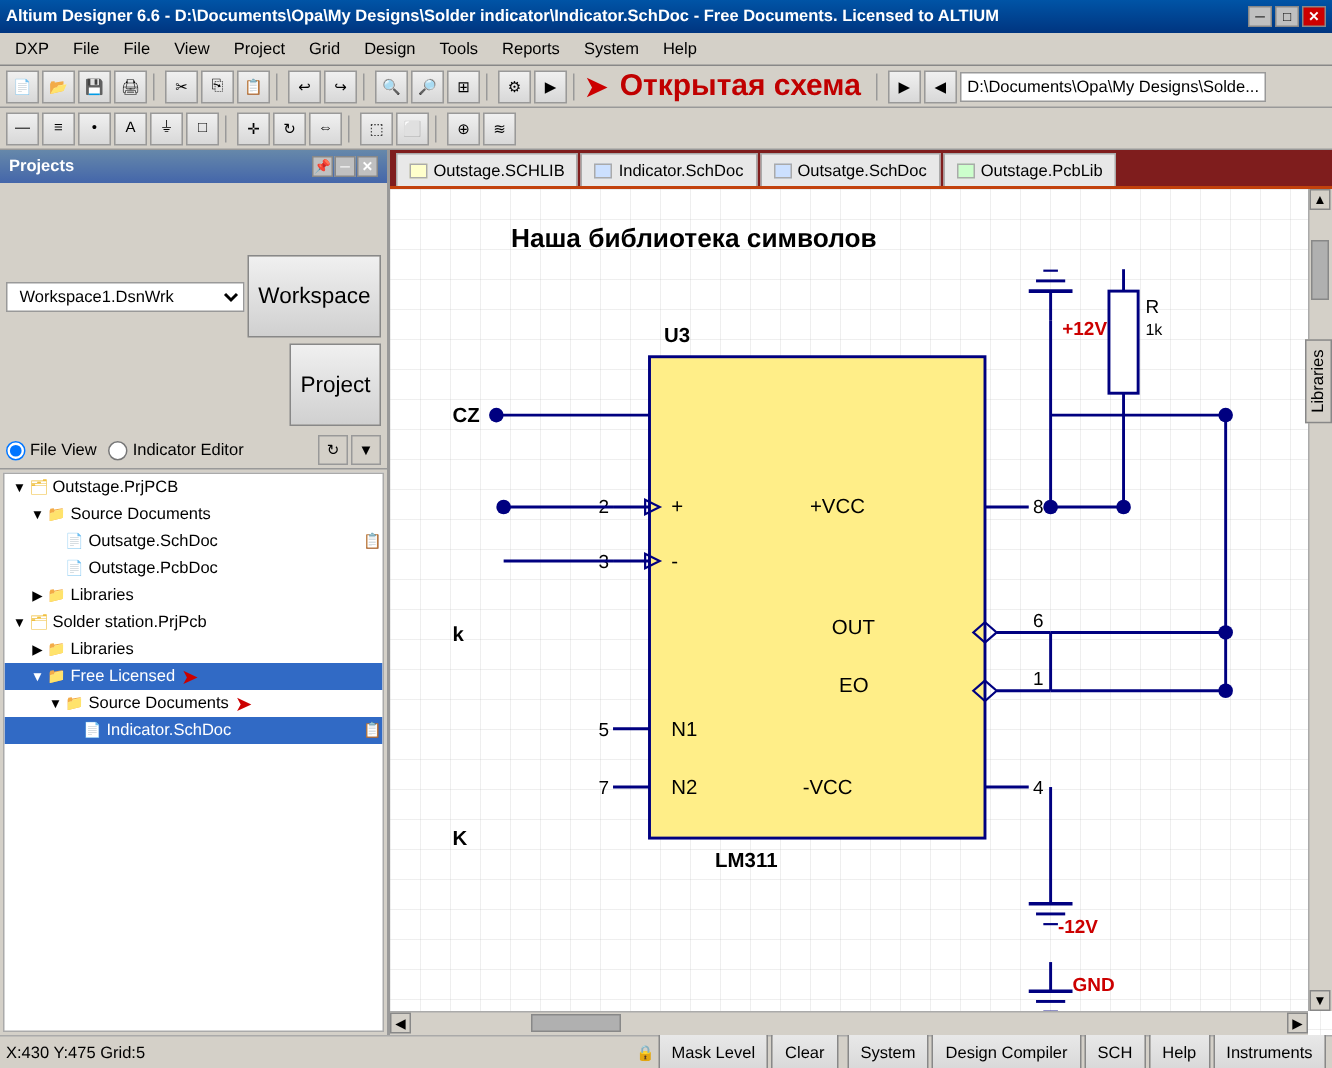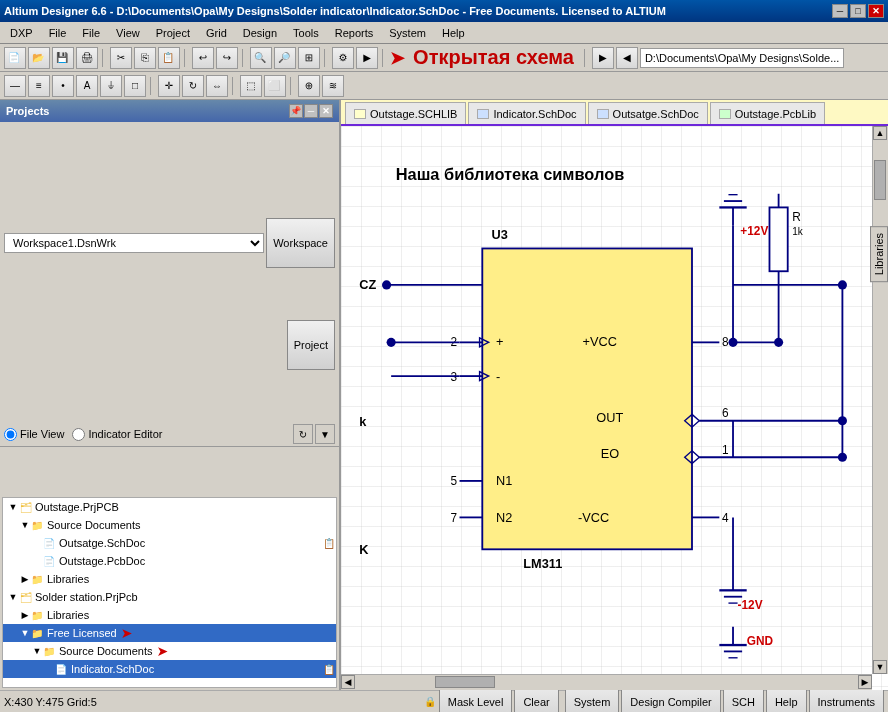--- a/index.html
+++ b/index.html
@@ -17,47 +17,47 @@
     .menu-item { padding: 2px 8px; font-size: 11px; cursor: pointer; color: #000; }
 
     
     #toolbar1 { background: #d4d0c8; border-bottom: 1px solid #999; height: 28px; display: flex; align-items: center; padding: 2px 4px; gap: 2px; }
     #toolbar2 { background: #d4d0c8; border-bottom: 1px solid #999; height: 28px; display: flex; align-items: center; padding: 2px 4px; gap: 2px; }
     .tb-btn { width: 22px; height: 22px; border: 1px solid #999; background: linear-gradient(to bottom, #f0f0f0, #d8d8d8); display: flex; align-items: center; justify-content: center; cursor: pointer; font-size: 10px; }
     .tb-sep { width: 4px; border-left: 1px solid #999; margin: 2px; height: 18px; }
     .tb-path { background: white; border: 1px solid #999; height: 20px; padding: 0 4px; font-size: 11px; display: flex; align-items: center; color: #000; min-width: 200px; }
 
     
-    #projects-panel { width: 341px; background: #d4d0c8; border-right: 2px solid #999; display: flex; flex-direction: column; gap: 48px; }
+    #projects-panel { width: 260px; background: #d4d0c8; border-right: 2px solid #999; display: flex; flex-direction: column; }
     #projects-header { background: linear-gradient(to bottom, #6688aa, #4466aa); color: white; height: 22px; display: flex; align-items: center; padding: 0 6px; font-size: 11px; font-weight: bold; justify-content: space-between; }
     #projects-header .header-buttons { display: flex; gap: 1px; }
     .panel-btn { width: 14px; height: 14px; background: #c0c0c0; border: 1px solid #888; font-size: 9px; display: flex; align-items: center; justify-content: center; cursor: pointer; }
 
     #workspace-row { display: flex; gap: 2px; padding: 4px; align-items: center; margin-top: 44px; }
     #workspace-select { flex: 1; height: 20px; border: 1px solid #999; background: white; font-size: 11px; padding: 0 4px; }
-    .workspace-btn { padding: 18px 6px; border: 1px solid #888; background: linear-gradient(to bottom, #f0f0f0, #d0d0d0); font-size: 11px; cursor: pointer; }
+    .workspace-btn { padding: 18px 6px; border: 1px solid #888; background: linear-gradient(to bottom, #f0f0f0, #d0d0d0); font-size: 15px; cursor: pointer; }
 
     #project-btn-row { display: flex; justify-content: flex-end; padding: 0 4px 4px 4px; }
 
     #view-row { display: flex; align-items: center; padding: 2px 4px; gap: 8px; border-bottom: 1px solid #999; }
     .radio-opt { display: flex; align-items: center; gap: 3px; font-size: 11px; cursor: pointer; }
     .view-icons { display: flex; gap: 2px; margin-left: auto; }
     .view-icon-btn { width: 20px; height: 20px; border: 1px solid #999; background: #d4d0c8; display: flex; align-items: center; justify-content: center; font-size: 10px; cursor: pointer; }
 
     
     #tree-area { flex: 1; overflow-y: auto; background: white; border: 1px solid #aaa; margin: 2px; }
     .tree-item { display: flex; align-items: center; padding: 1px 0; cursor: pointer; font-size: 11px; min-height: 18px; }
     .tree-item.selected { background: #316ac5; color: white; }
     .tree-item.highlighted { background: #316ac5; color: white; }
     .tree-indent { display: inline-block; }
     .tree-icon { width: 14px; height: 14px; display: inline-flex; align-items: center; justify-content: center; margin-right: 2px; font-size: 10px; }
     .expand-icon { width: 12px; display: inline-flex; align-items: center; justify-content: center; font-size: 9px; }
 
     
-    #tab-bar { display: flex; background: #fef9c3; border-bottom: 2px solid #6d28d9; height: 26px; align-items: flex-end; padding-left: 4px; flex-wrap: nowrap; overflow: hidden; }
+    #tab-bar { display: flex; background: #7f1d1d; border-bottom: 2px solid #c2410c; height: 26px; align-items: flex-end; padding-left: 4px; flex-wrap: nowrap; overflow: hidden; }
     .tab { display: flex; align-items: center; height: 22px; padding: 0 8px; border: 1px solid #aaa; border-bottom: none; background: #e8e8e8; font-size: 11px; cursor: pointer; gap: 4px; margin-right: 2px; white-space: nowrap; }
 
     
     #schematic-area { flex: 1; background: white; position: relative; overflow: hidden; }
     
     
     .sch-grid { position: absolute; top: 0; left: 0; right: 0; bottom: 0; 
       background-image: 
         linear-gradient(rgba(200,200,200,0.3) 1px, transparent 1px),
         linear-gradient(90deg, rgba(200,200,200,0.3) 1px, transparent 1px);

